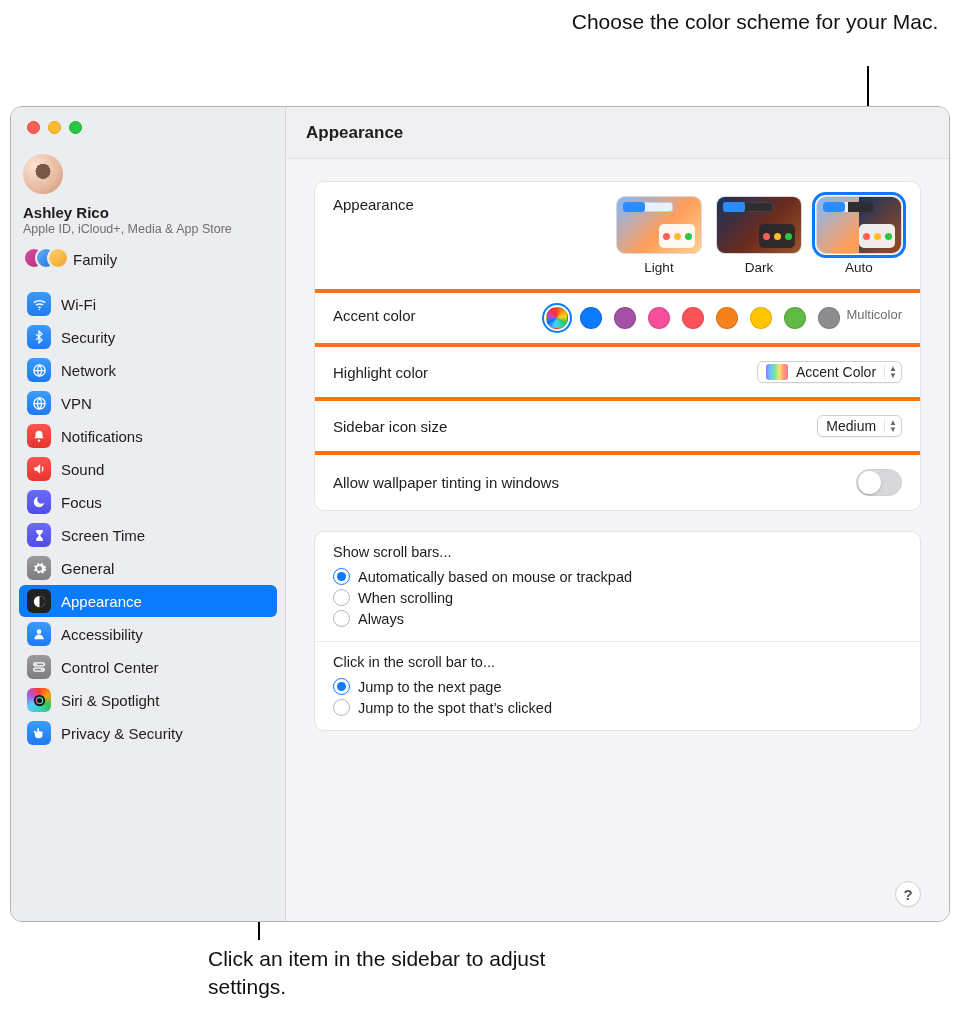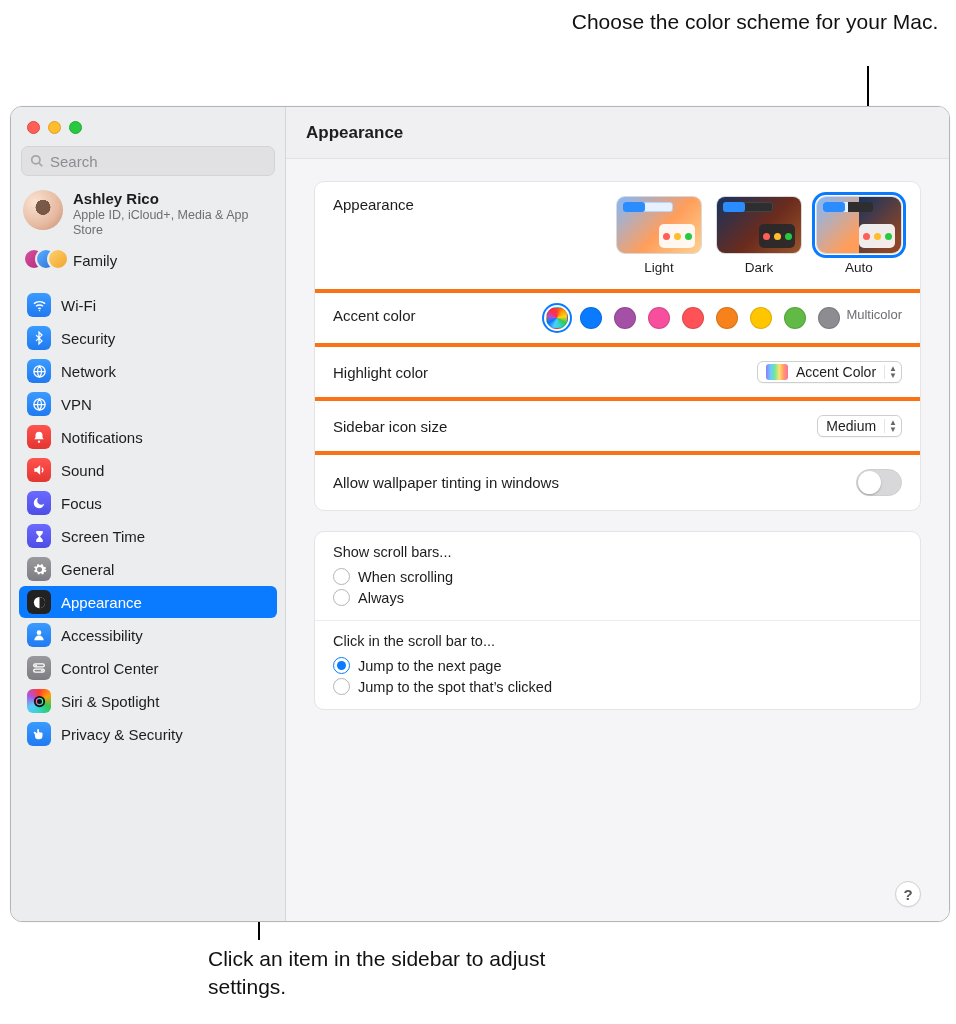--- a/index.html
+++ b/index.html
@@ -71,21 +71,21 @@
     padding:0 8px;
     color:#8c8c92;
   }
   .search svg{flex:0 0 auto;margin-right:6px;opacity:.7}
   .search-input{
     border:none;background:transparent;font-size:15px;outline:none;flex:1;color:#3c3c3c;
   }
   .search-input::placeholder{color:#8c8c92;}
 
   .account {
-    display:flex; gap:10px; padding:10px 12px 6px 12px; align-items:flex-start;
+    display:flex; gap:10px; padding:10px 12px 6px 12px; align-items:flex-start;flex-direction:column;
   }
   .avatar{
     width:40px;height:40px;border-radius:50%;
     background: radial-gradient(circle at 30% 30%, #fbe3d1 0%, #e6b9a1 60%, #c78b6e 100%);
     flex:0 0 auto;
     position:relative;
   }
   .avatar::after{ 
     content:"";position:absolute;left:10px;top:7px;width:20px;height:26px;
     background:radial-gradient(circle at 50% 40%, #5b3a2b 0 40%, transparent 41%);
@@ -246,27 +246,20 @@
 
 <div class="window">
 
   <aside class="sidebar">
     <div class="traffic-lights">
       <span class="tl tl-red"></span>
       <span class="tl tl-yel"></span>
       <span class="tl tl-grn"></span>
     </div>
 
-    <div class="search">
-      <svg width="14" height="14" viewBox="0 0 24 24" fill="none" stroke="#8c8c92" stroke-width="3">
-          <circle cx="10" cy="10" r="7"></circle>
-          <line x1="21" y1="21" x2="15.5" y2="15.5"></line>
-        </svg>
-      <input class="search-input" placeholder="Search" style="">
-    </div>
 
     <div class="account">
       <div class="avatar"></div>
       <div>
         <div class="acct-name">Ashley Rico</div>
         <div class="acct-sub">Apple ID, iCloud+, Media &amp; App Store</div>
       </div>
     </div>
     <div class="family-row">
       <div class="family-avs">
@@ -519,20 +512,24 @@
           <div class="row-label">Allow wallpaper tinting in windows</div>
           <div class="switch">
               <div class="knob"></div>
             </div>
         </div>
       </div>
 
       <div class="card">
         <div class="radio-group" id="rg1">
           <div class="radio-title">Show scroll bars...</div>
+        <div class="radio selected">
+              <span class="dot"></span>
+              <span>Automatically based on mouse or trackpad</span>
+            </div>
             <div class="radio">
               <span class="dot"></span>
               <span>When scrolling</span>
             </div>
             <div class="radio">
               <span class="dot"></span>
               <span>Always</span>
             </div>
           </div>
         <div class="hr"></div>

